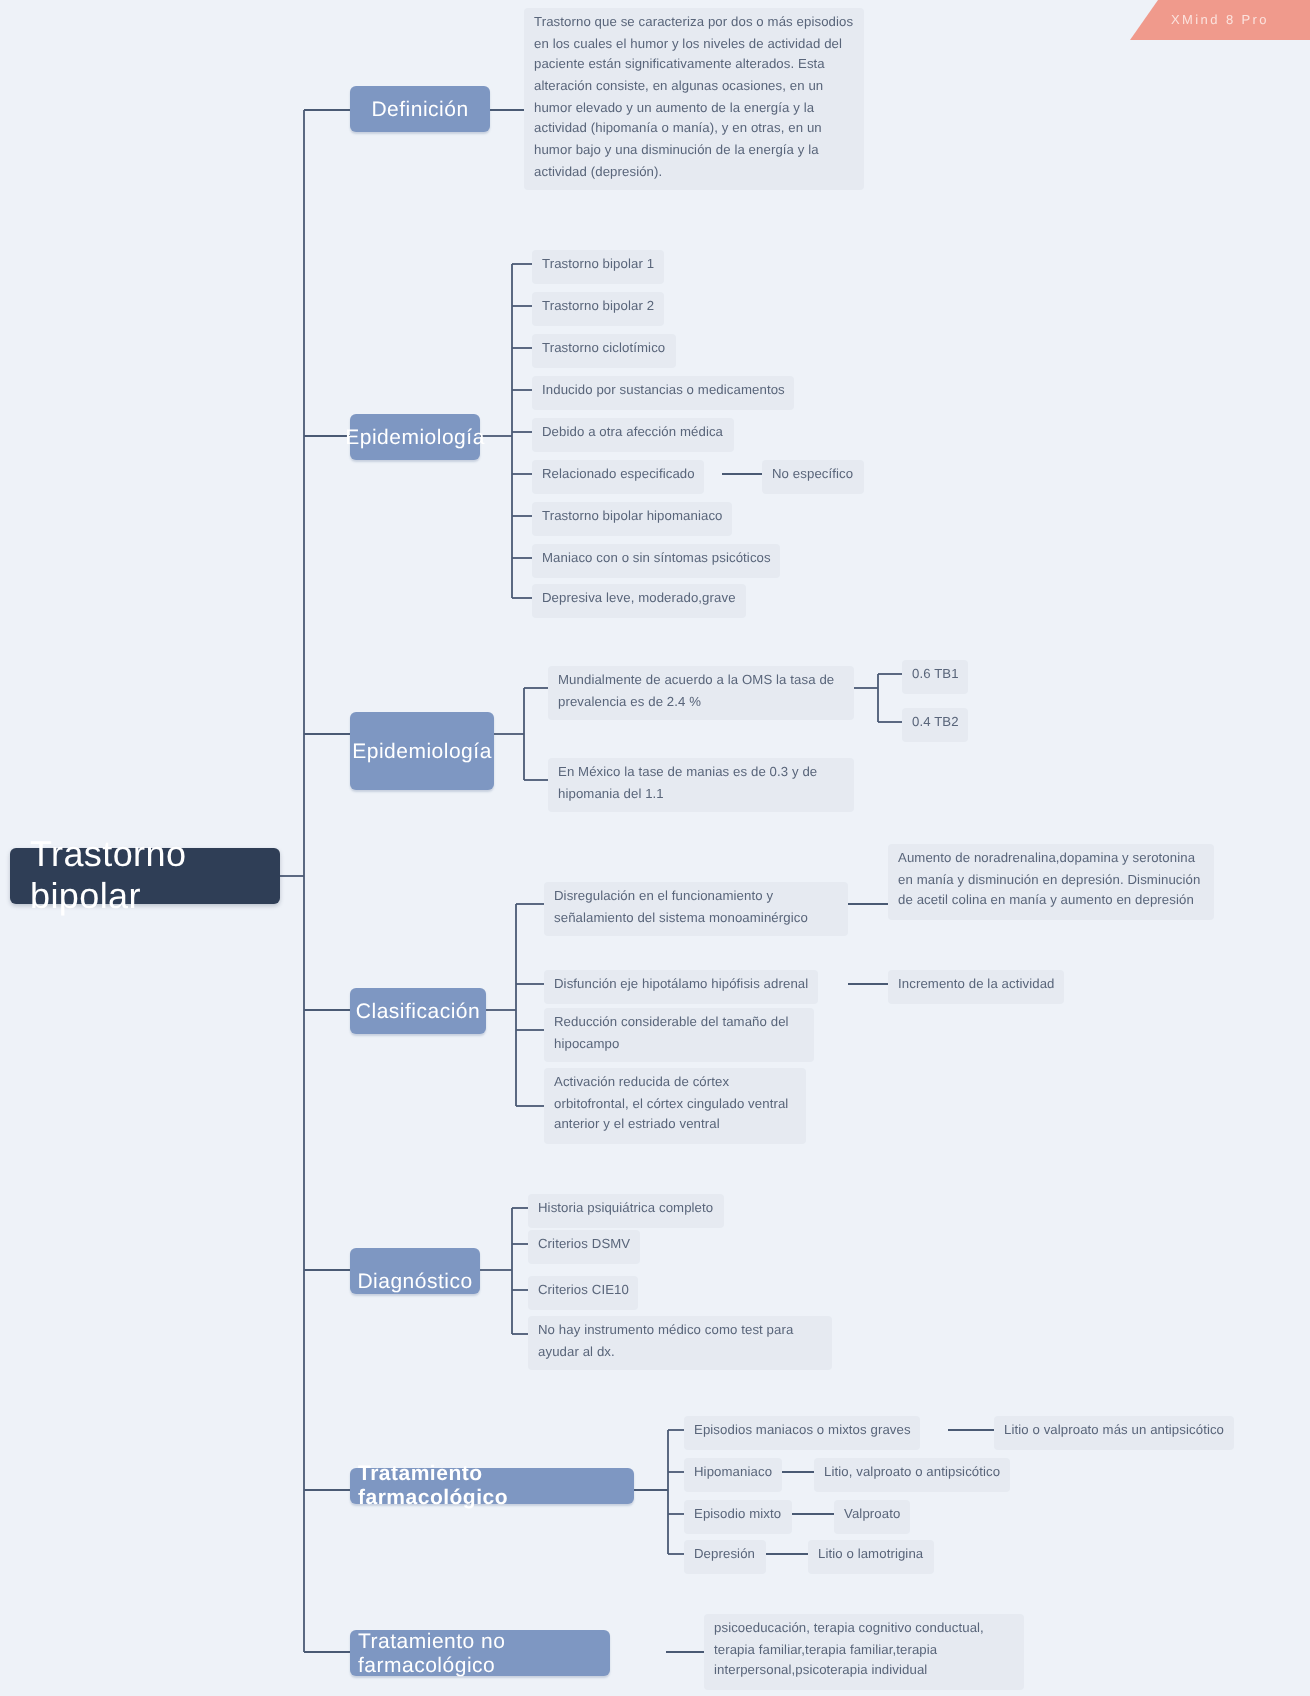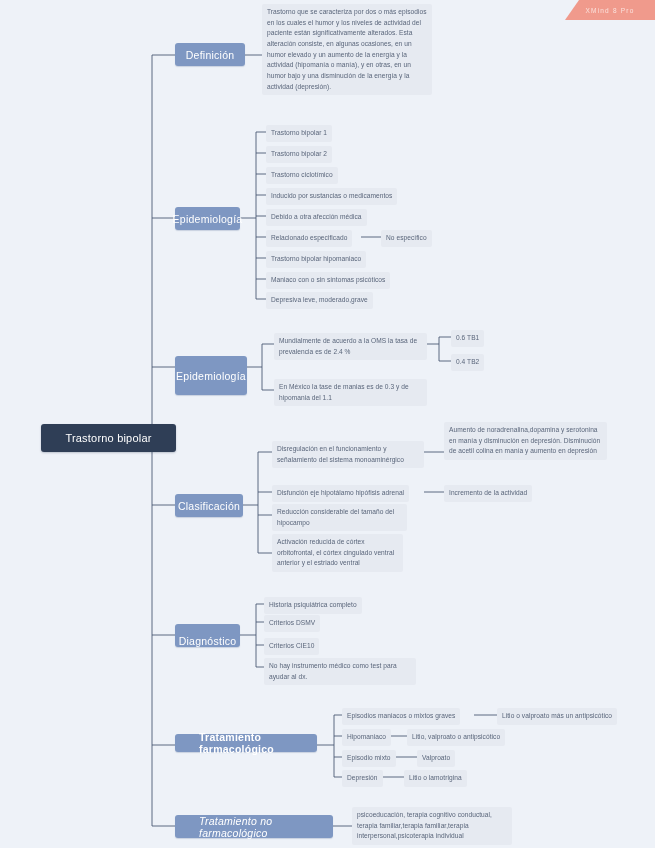--- a/index.html
+++ b/index.html
@@ -14,35 +14,34 @@
   #canvas{position:absolute;left:0;top:0;width:655px;height:848px;}
   svg.links{position:absolute;left:0;top:0;width:655px;height:848px;pointer-events:none;}
 
   
   .node{position:absolute;box-sizing:border-box;}
 
   .root{
     background:#2f3e56;
     color:#ffffff;
     border-radius:3px;
-    font-size:11px;
+    font-size:18px;
     letter-spacing:.2px;
     display:flex;align-items:center;justify-content:center;
     padding:0 10px;
     box-shadow:0 1px 2px rgba(40,55,80,.25);
-    margin-left:36px;
   }
   .branch{
     background:#7e97c2;
     color:#ffffff;
     border-radius:3px;
     font-size:10.5px;
     letter-spacing:.25px;
     display:flex;align-items:center;justify-content:center;
-    padding:0 24px;
+    padding:0 4px;
     box-shadow:0 1px 1px rgba(70,95,135,.22);
   }
   .leaf{
     background:#e6eaf1;
     color:#59657a;
     border-radius:2px;
     font-size:6.6px;
     line-height:1.62;
     padding:3px 5px 3px 5px;
     letter-spacing:.05px;
@@ -237,21 +236,21 @@
     <span>Litio, valproato o antipsicótico</span></div>
   <div class="node leaf" style="left:342px;top:750px;">
     <span>Episodio mixto</span></div>
   <div class="node sub" style="left:417px;top:750px;">
     <span>Valproato</span></div>
   <div class="node leaf" style="left:342px;top:770px;">
     <span>Depresión</span></div>
   <div class="node sub" style="left:404px;top:770px;">
     <span>Litio o lamotrigina</span></div>
 
-  <div class="node branch" style="left:175px;top:815px;width:158px;height:23px;font-style:italic;">
+  <div class="node branch" style="left:175px;top:815px;width:130px;height:23px;">
     <span>Tratamiento no farmacológico</span>
   </div>
   <div class="node leaf" style="left:352px;top:807px;width:160px;">
     <span>psicoeducación, terapia cognitivo conductual, terapia familiar,terapia familiar,terapia interpersonal,psicoterapia individual</span></div>
 
   <div class="watermark">
     <span>XMind 8 Pro</span>
   </div>
 
 </div>

